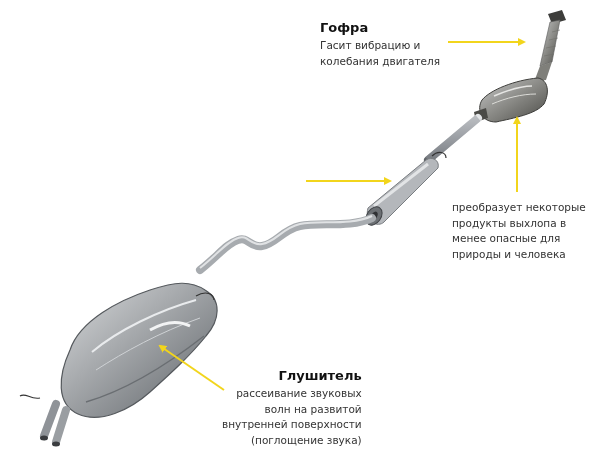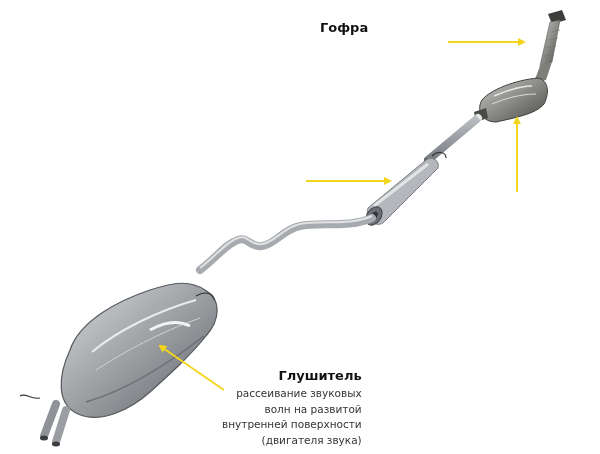--- a/index.html
+++ b/index.html
@@ -85,27 +85,33 @@
     </g>
 
     <line x1="448" y1="42" x2="524" y2="42" stroke="#f2d51c" stroke-width="2" marker-end="url(#ah)"></line>
     <line x1="306" y1="181" x2="390" y2="181" stroke="#f2d51c" stroke-width="2" marker-end="url(#ah)"></line>
     <line x1="517" y1="192" x2="517" y2="118" stroke="#f2d51c" stroke-width="2" marker-end="url(#ah)"></line>
     <line x1="224" y1="390" x2="160" y2="346" stroke="#f2d51c" stroke-width="2" marker-end="url(#ah)"></line>
   </svg>
 
   <div class="label" style="left:320px; top:20px;">
     <div class="title">Гофра</div>
+    <div class="desc">Гасит вибрацию и
+колебания двигателя</div>
   </div>
 
 
   <div class="label" style="left:452px; top:200px;">
+    <div class="desc">преобразует некоторые
+продукты выхлопа в
+менее опасные для
+природы и человека</div>
   </div>
 
   <div class="label" style="left:222px; top:368px;text-align:right;">
     <div class="title">Глушитель</div>
     <div class="desc">рассеивание звуковых
 волн на развитой
 внутренней поверхности
-(двигателя звука)</div>
+(поглощение звука)</div>
   </div>
 
 </div>
 
 </body></html>

